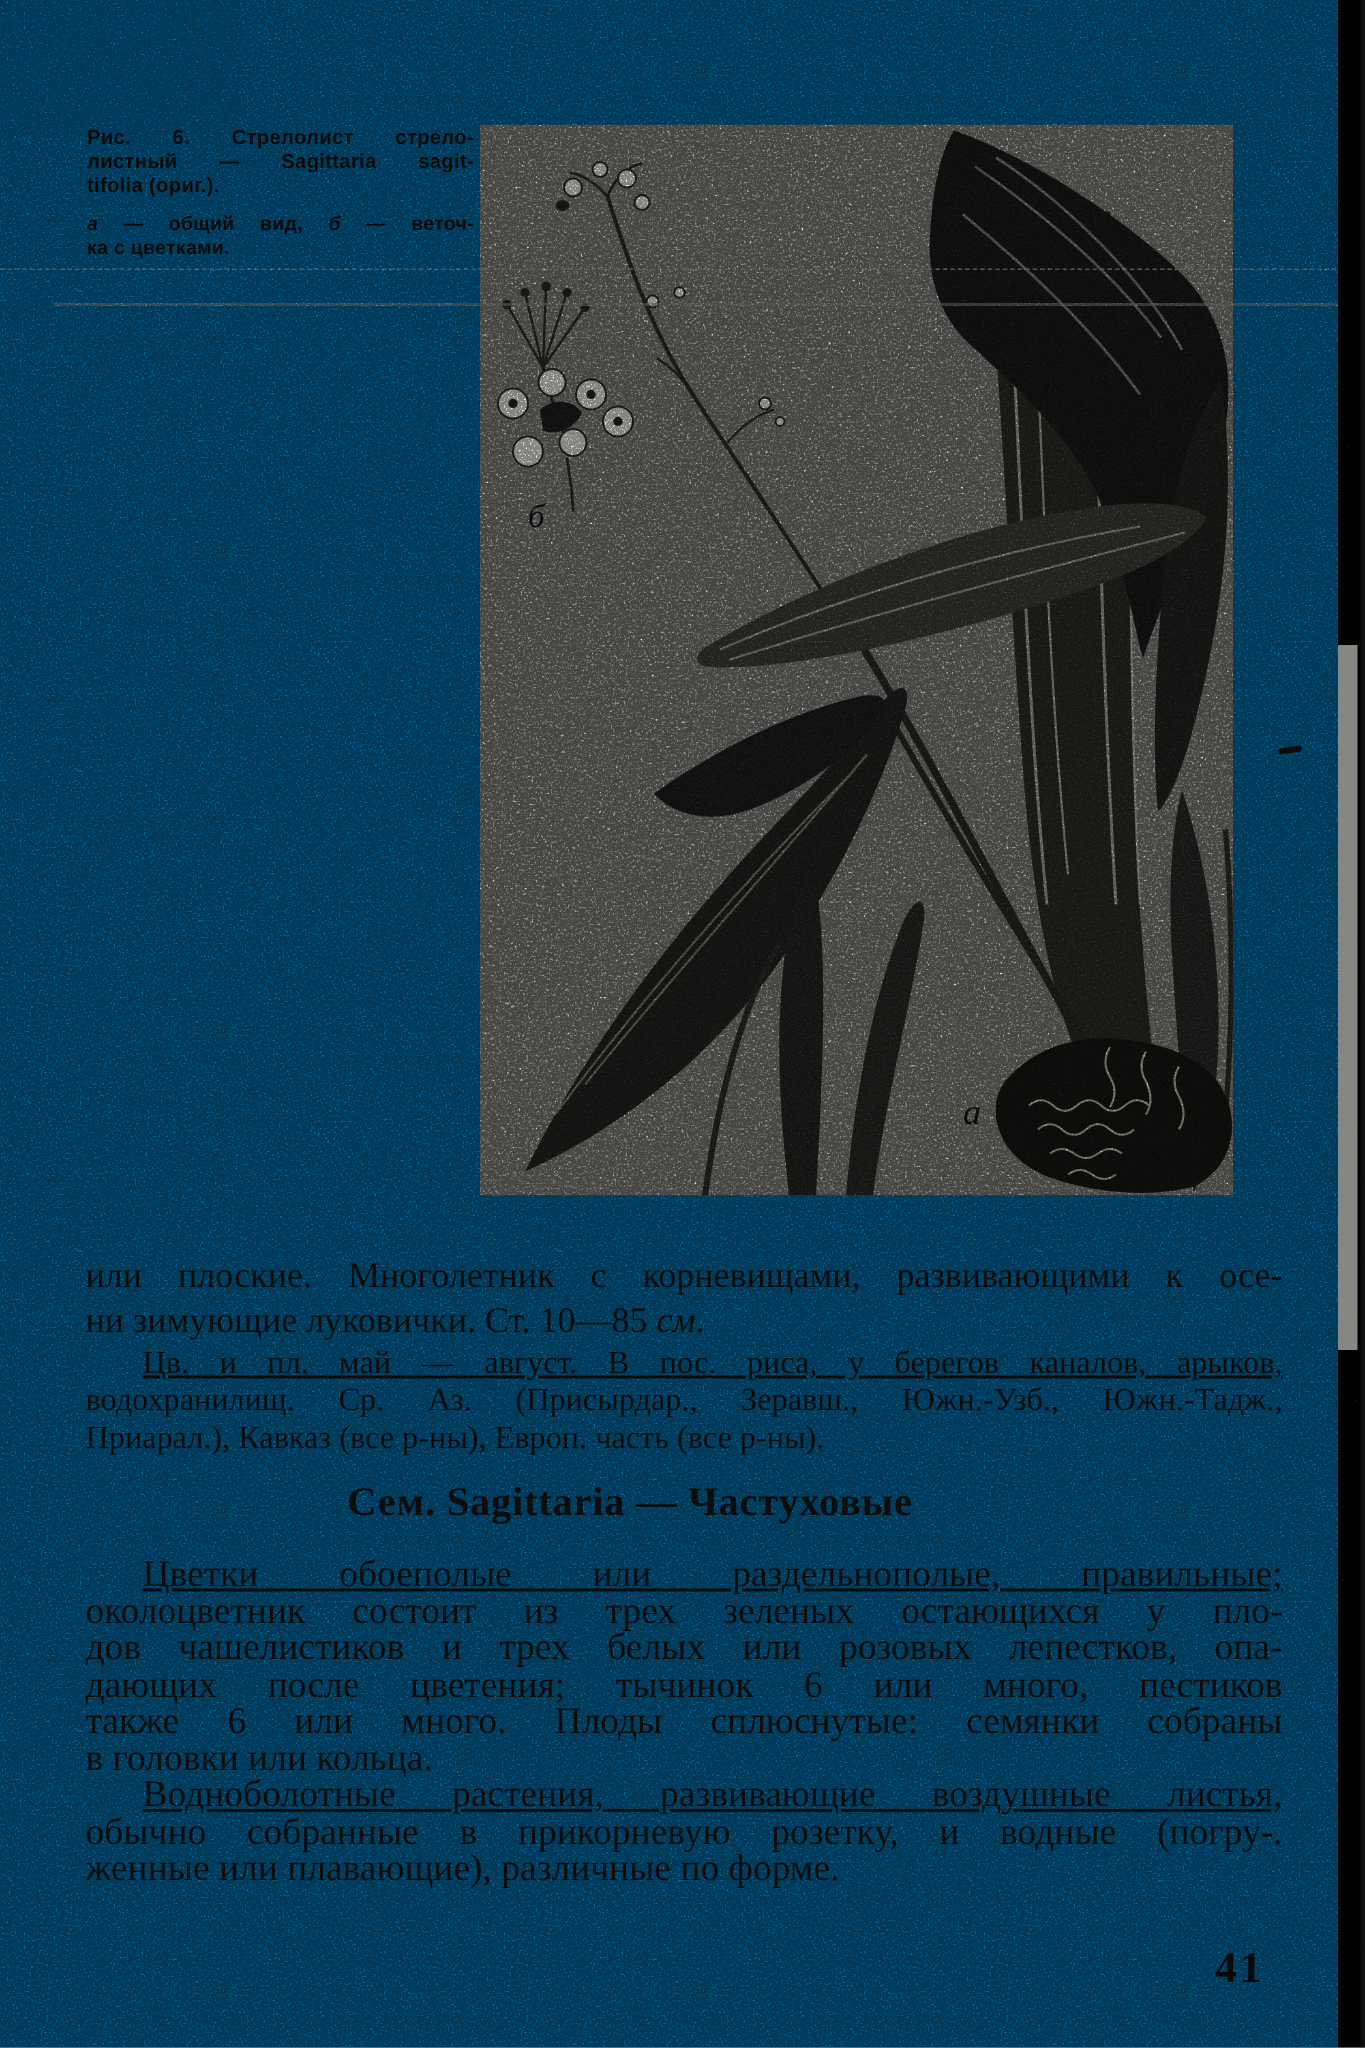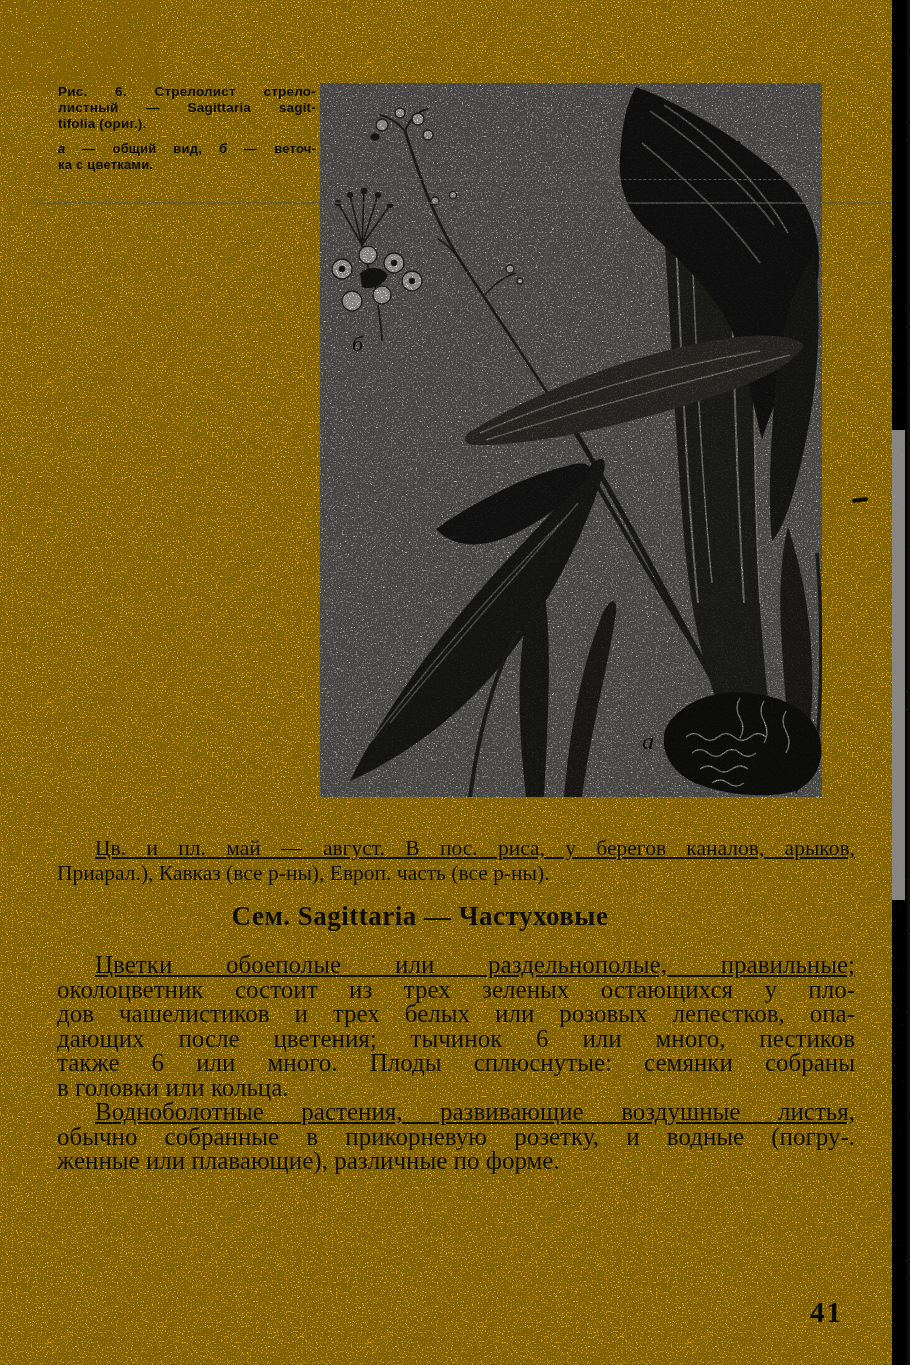--- a/index.html
+++ b/index.html
@@ -1,18 +1,18 @@
 <!DOCTYPE html>
 <html><head>
 <meta charset="utf-8">
 <style>
   html,body { margin:0; padding:0; background:#888; }
   .page {
     position:relative; width:910px; height:1365px;
-    background:#eab308; overflow:hidden;
+    background:#0369a1; overflow:hidden;
     font-family:"Liberation Serif","DejaVu Serif",serif;
     color:#181715;
   }
   .grain, .edge-strip { position:absolute; pointer-events:none; }
   .grain { left:0; top:0; z-index:9; opacity:.45; }
   .edge-strip { right:0; top:0; z-index:10; }
 
   
   .caption {
     position:absolute; left:58px; top:84px; width:258px; z-index:3;
@@ -172,22 +172,27 @@
           <path d="M420,615 q-6,10 0,20 q6,10 0,20"></path>
           <path d="M444,618 q-6,10 0,20 q6,12 0,22"></path>
           <path d="M466,628 q-6,10 0,20 q6,12 0,22"></path>
         </g>
       </g>
       <text x="322" y="666" font-size="24" font-style="italic" font-family="Liberation Serif, DejaVu Serif, serif" fill="#151413">а</text>
     </svg>
   </div>
 
   <div class="body">
+    <div class="p1">
+      <div class="jline">или плоские. Многолетник с корневищами, развивающими к осе-</div>
+      <div><span>ни зимующие луковички. Ст. 10—85 </span><i>см</i><span>.</span></div>
+    </div>
     <div class="p2">
       <div class="jline indent">Цв. и пл. май — август. В пос. риса, у берегов каналов, арыков,</div>
+      <div class="jline">водохранилищ. Ср. Аз. (Присырдар., Зеравш., Южн.-Узб., Южн.-Тадж.,</div>
       <div>Приарал.), Кавказ (все р-ны), Европ. часть (все р-ны).</div>
     </div>
     <div class="heading">Сем. Sagittaria — Частуховые</div>
     <div class="p3">
       <div class="jline indent">Цветки обоеполые или раздельнополые, правильные;</div>
       <div class="jline">околоцветник состоит из трех зеленых остающихся у пло-</div>
       <div class="jline">дов чашелистиков и трех белых или розовых лепестков, опа-</div>
       <div class="jline">дающих после цветения; тычинок 6 или много, пестиков</div>
       <div class="jline">также 6 или много. Плоды сплюснутые: семянки собраны</div>
       <div>в головки или кольца.</div>

